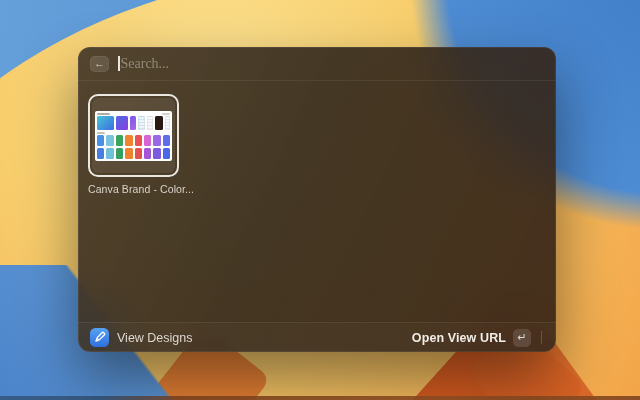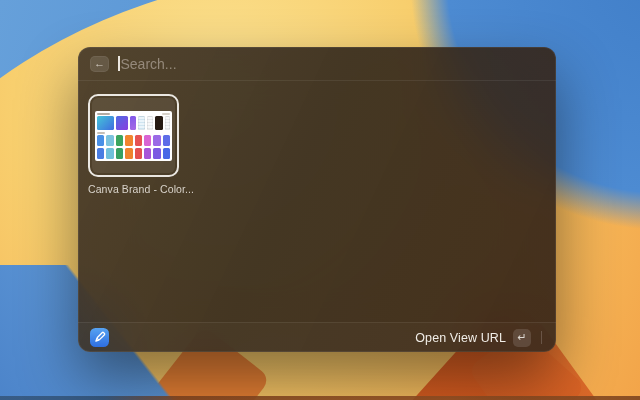--- a/index.html
+++ b/index.html
@@ -33,21 +33,21 @@
     box-shadow:0 28px 60px rgba(0,0,0,0.45),inset 0 0 0 1px rgba(255,255,255,0.07);
     display:flex;flex-direction:column;overflow:hidden;}
 
   
   .search-row{height:34px;flex:0 0 auto;display:flex;align-items:center;gap:9px;
     padding:0 12px;border-bottom:1px solid rgba(255,255,255,0.07);}
   .back-btn{width:19px;height:16px;border-radius:5px;background:rgba(255,255,255,0.12);
     box-shadow:inset 0 0 0 1px rgba(255,255,255,0.06);
     display:flex;align-items:center;justify-content:center;
     color:#d8d1c8;font-size:11px;line-height:1;cursor:pointer;}
-  .search-wrap{display:flex;align-items:flex-start;flex:1;}
+  .search-wrap{display:flex;align-items:flex-start;flex:1;font-family:Liberation Serif, serif;}
   .caret{width:1.5px;height:15px;background:#ece7e0;margin-right:1px;flex:0 0 auto;}
   .search-input{flex:1;background:transparent;border:none;outline:none;
     font-family:inherit;font-size:14px;color:#e9e3da;padding:0;}
   .search-input::placeholder{color:#95897b;}
 
   
   .content{flex:1 1 auto;padding:13px 10px;text-align:center;}
   .grid-item{width:100px;cursor:pointer;}
   .tile-frame{width:91px;height:83px;border:2px solid rgba(248,246,242,0.92);border-radius:10px;
     padding:2px;}
@@ -70,21 +70,21 @@
     letter-spacing:0.1px;}
 
   
   .footer{height:30px;flex:0 0 auto;display:flex;align-items:center;gap:8px;
     padding:0 12px;border-top:1px solid rgba(255,255,255,0.07);
     background:rgba(255,255,255,0.02);}
   .app-icon{width:19px;height:19px;flex:0 0 auto;display:block;}
   .source-label{font-size:12.5px;color:#ddd7d0;}
   .f-spacer{flex:1;}
   .f-action{display:flex;align-items:center;gap:7px;cursor:pointer;}
-  .primary-label{font-size:12.5px;font-weight:400;color:#f1ede7;letter-spacing:0.1px;}
+  .primary-label{font-size:12.5px;font-weight:700;color:#f1ede7;letter-spacing:0.1px;}
   .actions-label{font-size:12.5px;font-weight:600;color:#d8d2ca;}
   .keycap{min-width:18px;height:18px;padding:0 4px;border-radius:5px;
     background:rgba(255,255,255,0.13);color:#ddd8d1;font-size:11px;
     display:flex;align-items:center;justify-content:center;line-height:1;}
   .v-div{width:1px;height:13px;background:rgba(255,255,255,0.18);margin:0 2px;}
 </style>
 </head>
 <body>
 
 <div class="wp">
@@ -162,20 +162,21 @@
           <stop offset="0" stop-color="#57a3f2"></stop>
           <stop offset="1" stop-color="#2e6ee0"></stop>
         </linearGradient>
       </defs>
       <rect x="0" y="0" width="19" height="19" rx="5.5" fill="url(#pg)"></rect>
       <g transform="rotate(45 9.5 9.5)" stroke="#ffffff" stroke-width="1.3" fill="none" stroke-linejoin="round">
         <rect x="8" y="3.2" width="3" height="8.6" rx="0.8"></rect>
         <path d="M8.2 11.8 L9.5 14.6 L10.8 11.8"></path>
       </g>
     </svg>
+    <span class="source-label">View Designs</span>
 
     <div class="f-spacer"></div>
 
     <div class="f-action">
       <span class="primary-label">Open View URL</span>
       <span class="keycap">↵</span>
     </div>
 
     <div class="v-div"></div>
 

